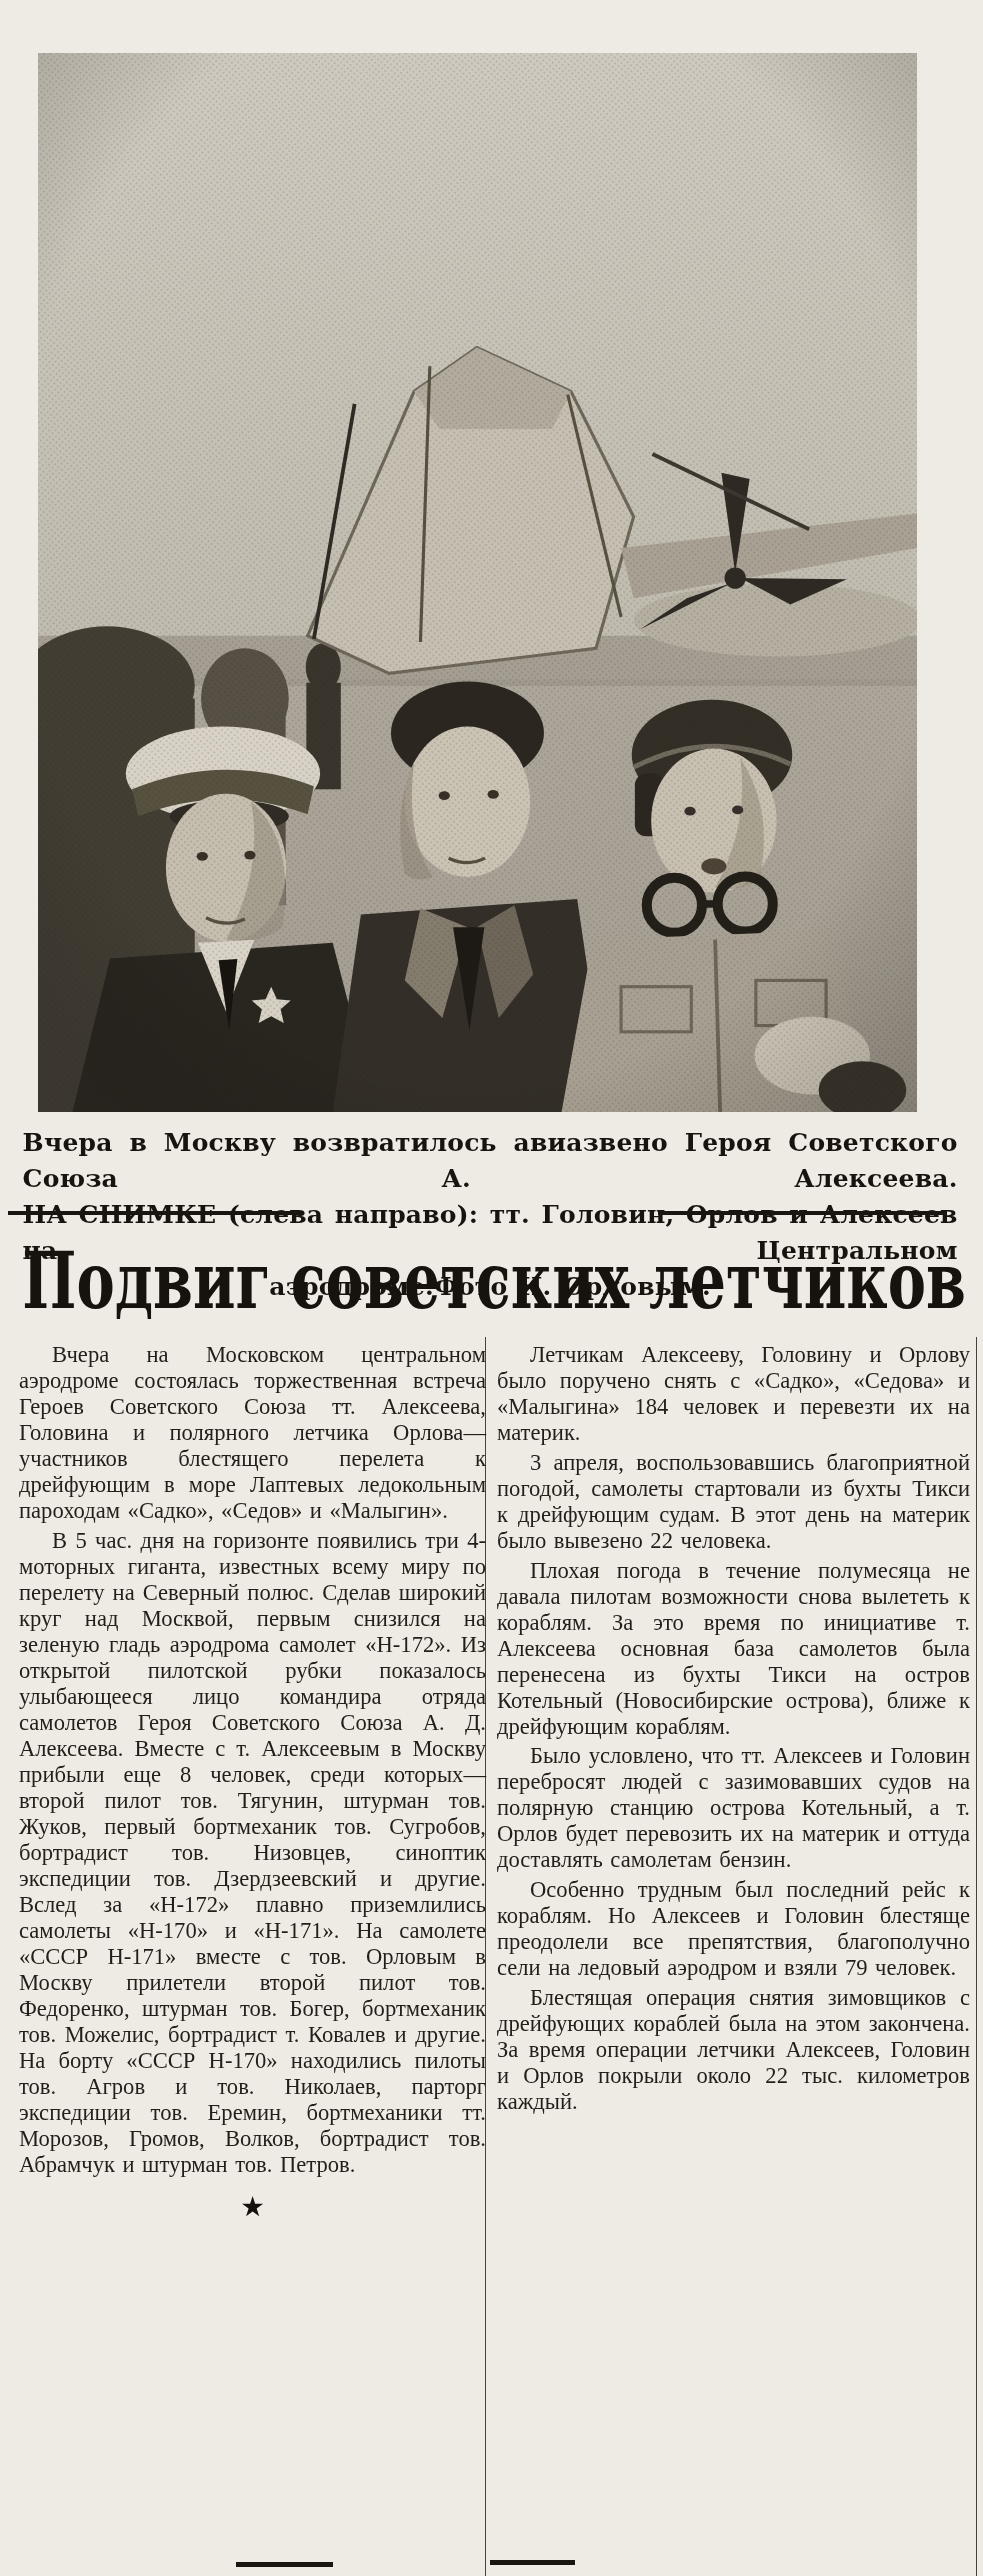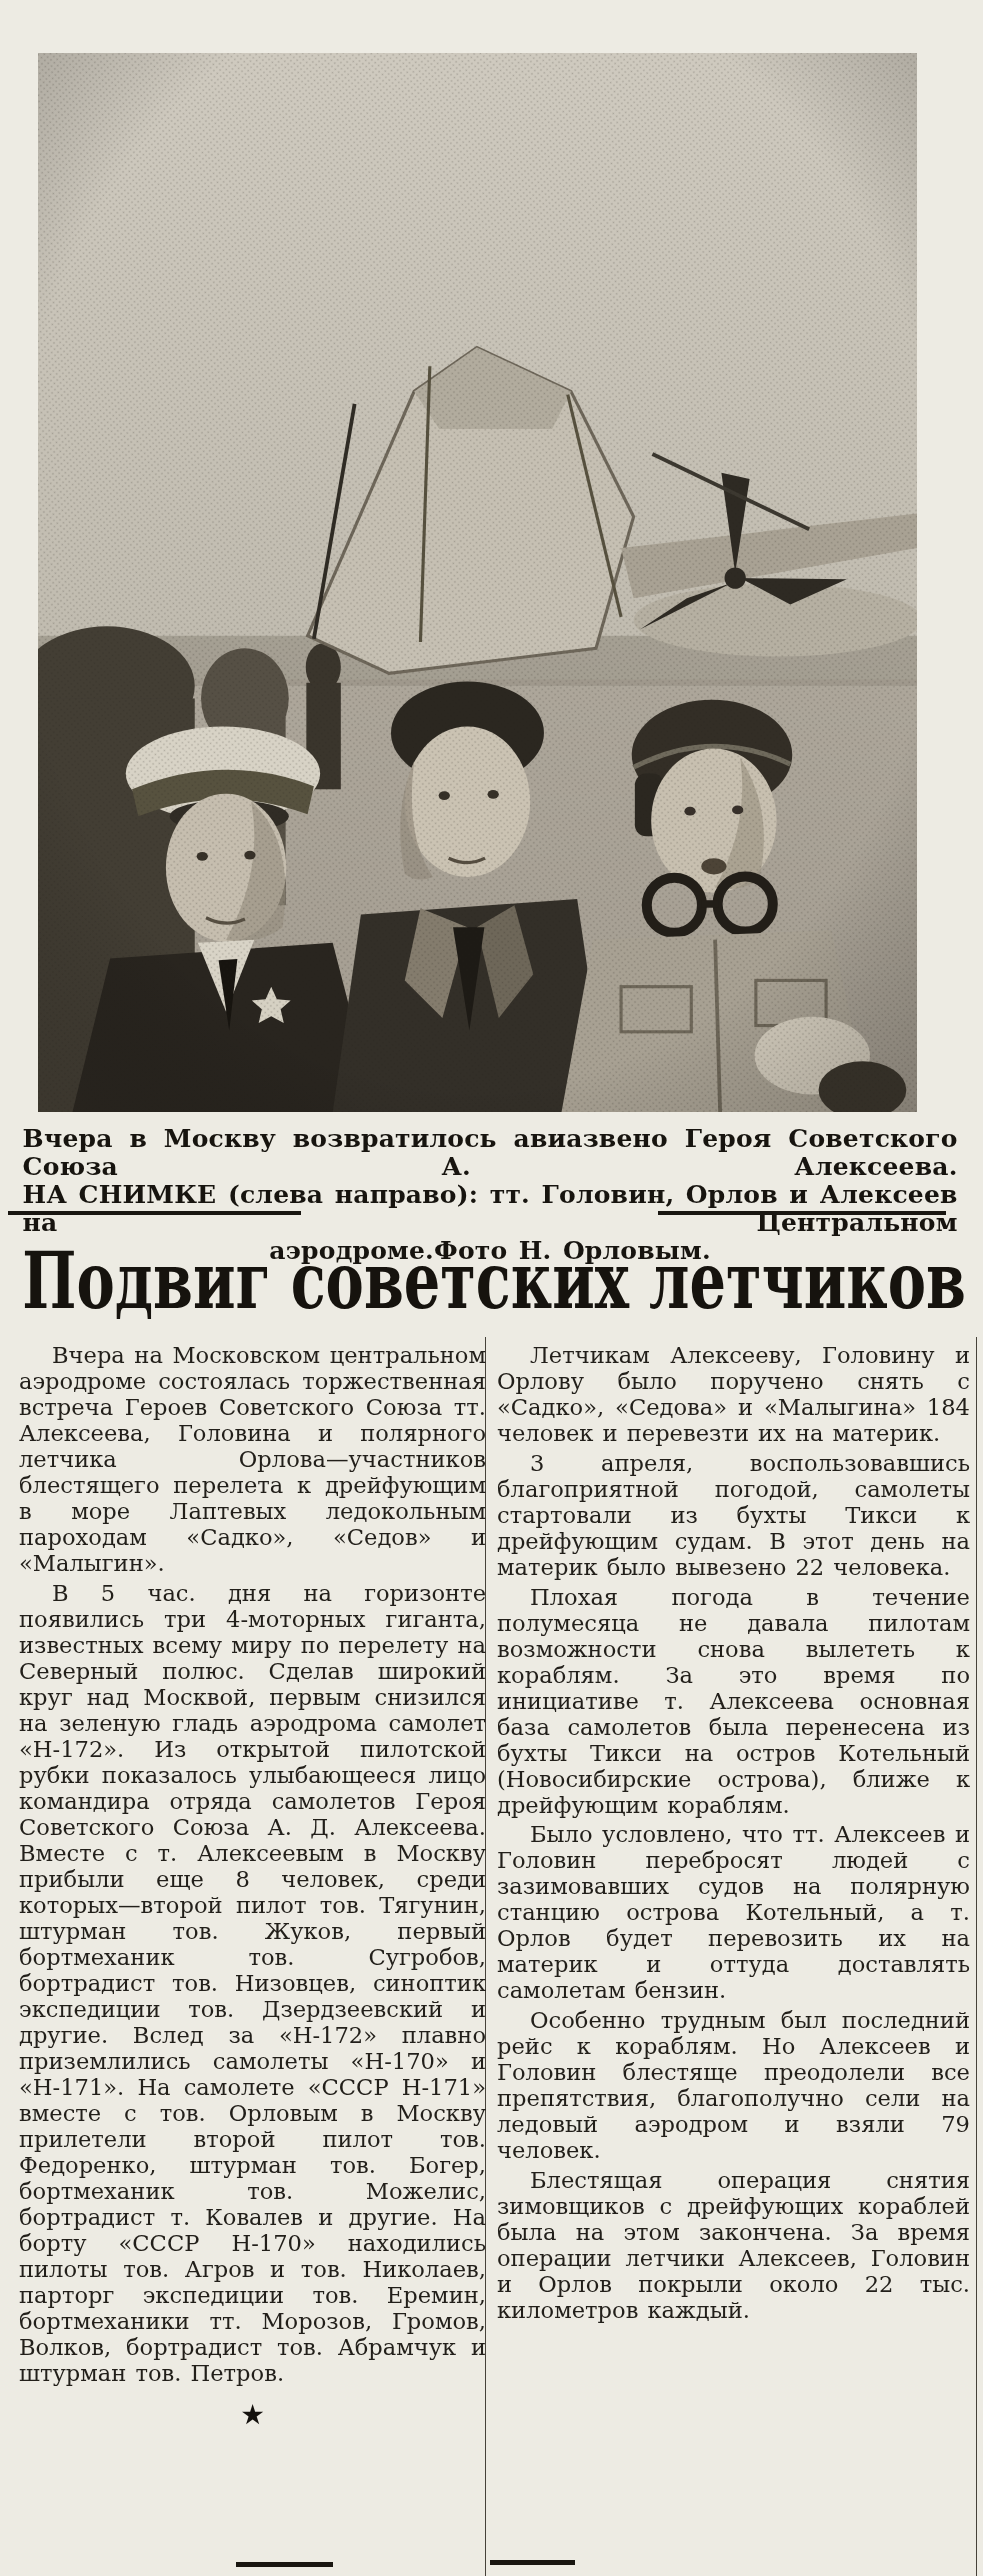--- a/index.html
+++ b/index.html
@@ -14,21 +14,21 @@
   }
   
   .photo{
     position:absolute;left:38px;top:53px;width:879px;height:1059px;
     background:#c2bdb2;
   }
   .photo svg{display:block;width:100%;height:100%;}
   
   .caption{
     position:absolute;left:22.6px;top:1125px;width:935px;
-    font-weight:bold;font-size:25px;line-height:28px;
+    font-weight:bold;font-size:25px;line-height:36px;
     letter-spacing:0.2px;word-spacing:2.5px;color:#17140f;
   }
   .cap-just{text-align:justify;text-align-last:justify;}
   .cap-last{display:flex;justify-content:center;}
   
   .hrule{position:absolute;background:#191611;}
   .rule-cap-left{left:7.5px;top:1211px;width:293px;height:4.4px;}
   .rule-cap-right{left:658px;top:1211px;width:288px;height:4.4px;}
   .rule-bot-left{left:236px;top:2562px;width:97px;height:5px;}
   .rule-bot-right{left:490px;top:2560px;width:85px;height:5px;}
@@ -38,21 +38,21 @@
   
   .headline-wrap{position:absolute;left:21px;top:1234px;width:948px;height:98px;}
   
   .col{
     position:absolute;top:1342px;
     font-size:22.6px;line-height:26px;
     text-align:justify;word-spacing:1.9px;color:#221f1a;
   }
   .col-left{left:19px;width:467px;}
   .col-right{left:497px;width:473px;}
-  .col p{margin:0 0 3.8px 0;}
+  .col p{margin:0 0 3.8px 0;font-family:Liberation Serif, serif;}
   .ind{text-indent:33px;}
   .noind{text-indent:0;}
   .star-sep{
     text-align:center;text-align-last:center;font-size:27.6px;line-height:27.6px;
     margin:15px 0 25px 0;text-indent:0;color:#14110d;
   }
 </style>
 </head>
 <body>
 

